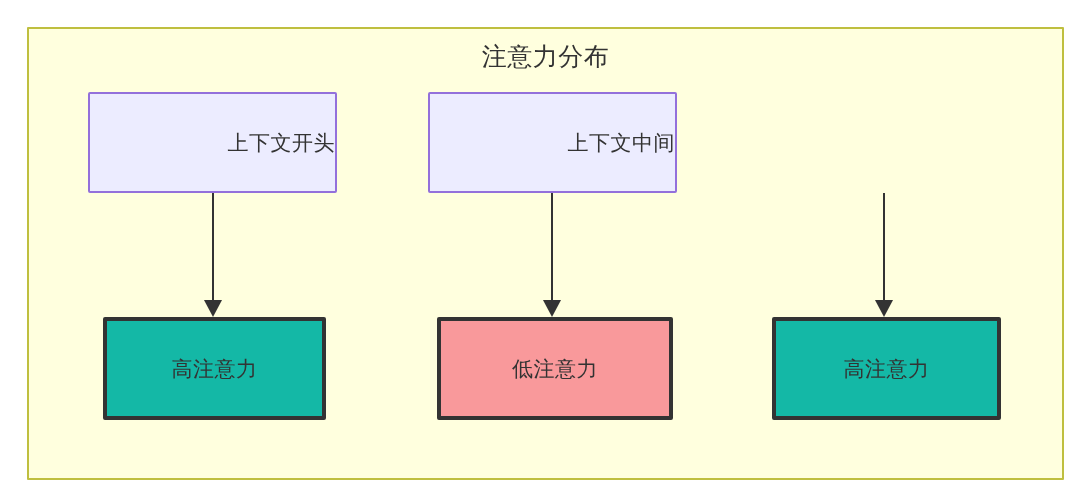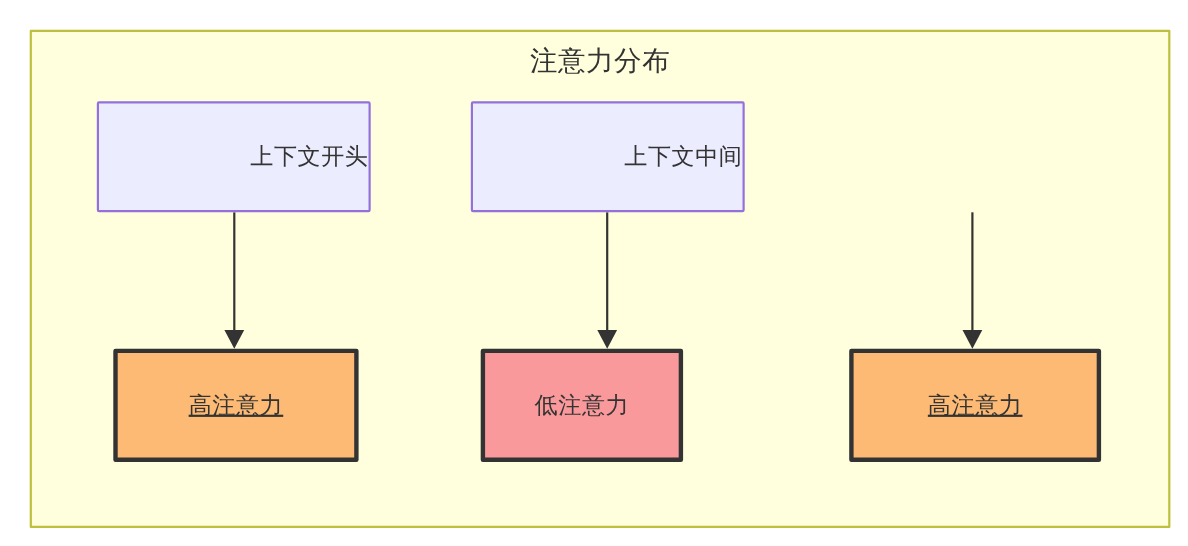--- a/index.html
+++ b/index.html
@@ -74,25 +74,25 @@
   .node-ctx-2 { left: 428px; top: 92px; }
   .node-ctx-3 { left: 760px; top: 92px; }
 
   
   .node-attn {
     border: 4px solid #333333;
     border-radius: 2px;
     height: 103px;
   }
 
-  .node-attn-high { background: #fdba74; text-decoration: underline; }
+  .node-attn-high { background: #14b8a6; }
   .node-attn-low  { background: #f9999b; }
 
   .node-attn-1 { left: 103px; top: 317px; width: 223px; }
-  .node-attn-2 { left: 437px; top: 317px; width: 184px; }
+  .node-attn-2 { left: 437px; top: 317px; width: 236px; }
   .node-attn-3 { left: 772px; top: 317px; width: 229px; }
 
   
   #edges {
     position: absolute;
     left: 0;
     top: 0;
     width: 1080px;
     height: 496px;
     pointer-events: none;

